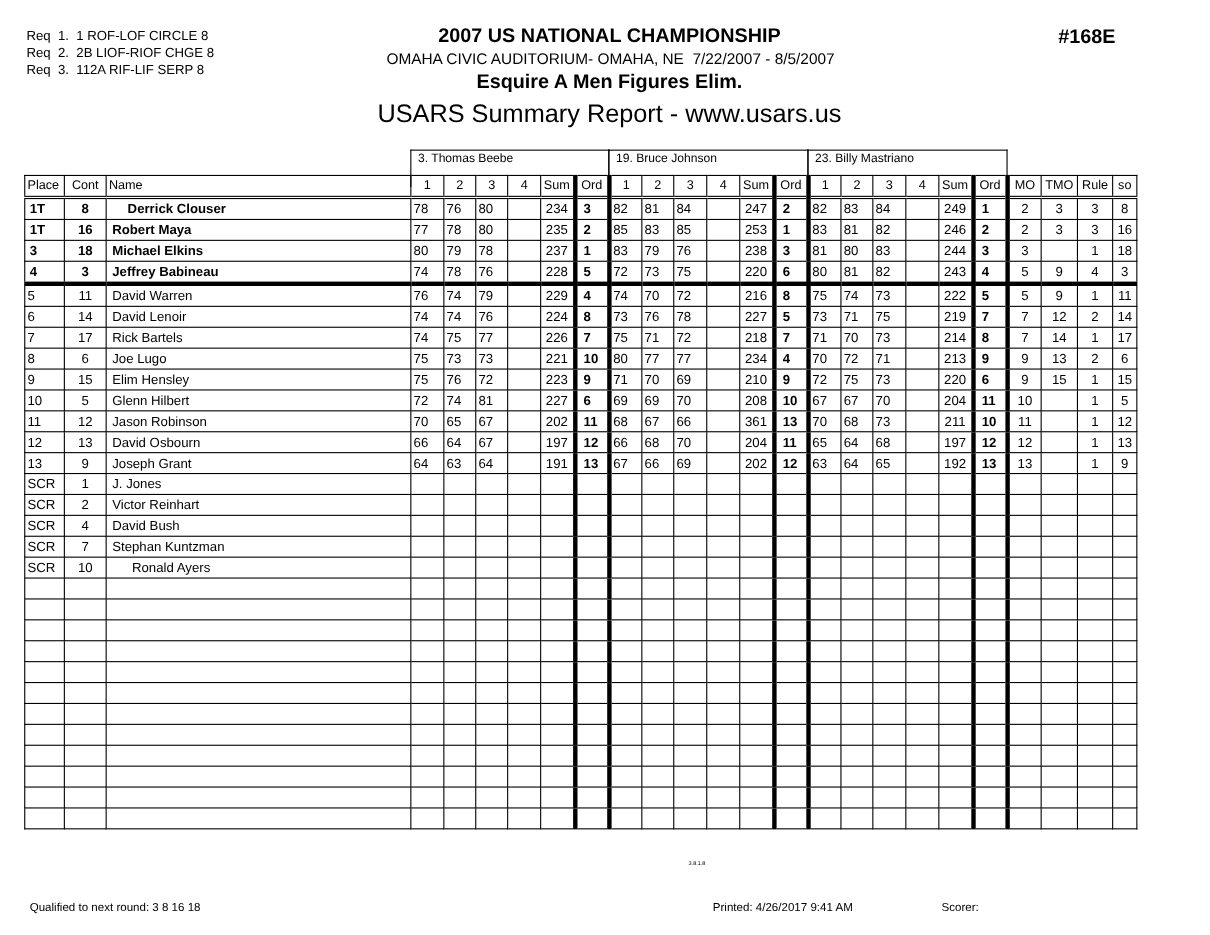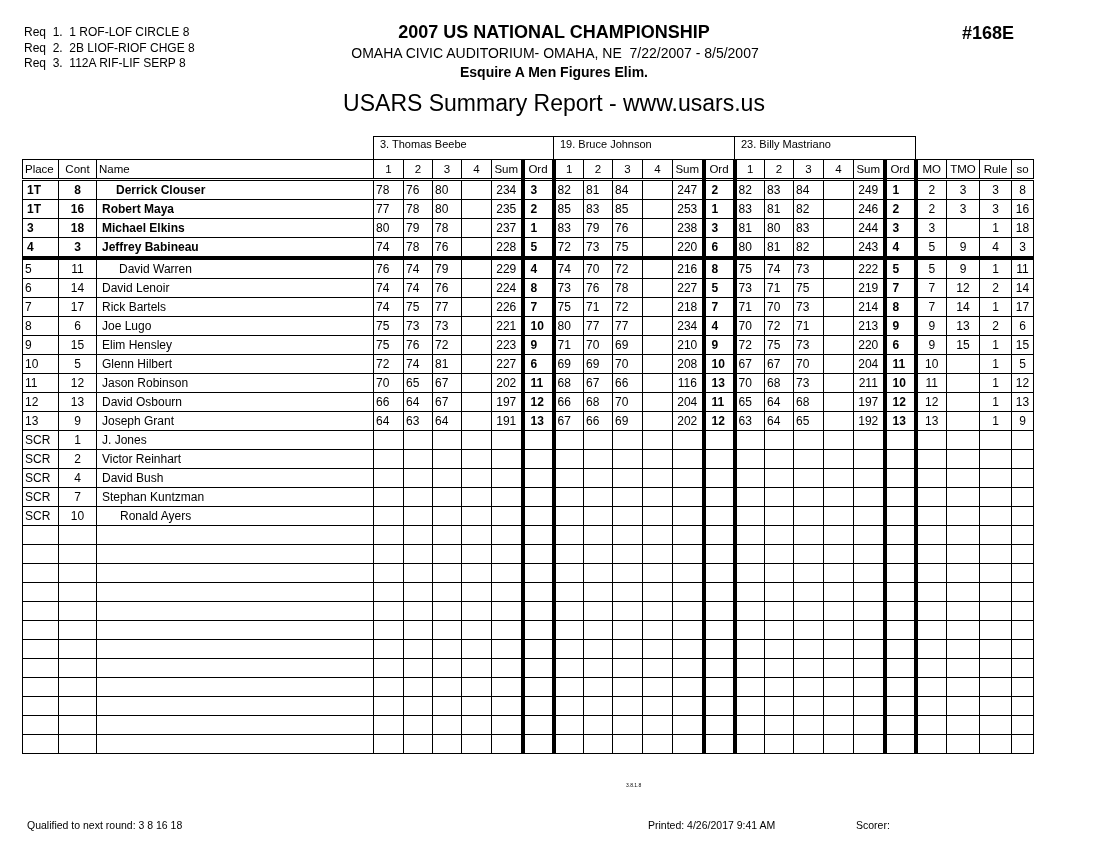--- a/index.html
+++ b/index.html
@@ -1,21 +1,21 @@
 <!DOCTYPE html>
 <html><head>
 <meta charset="utf-8">
 <style>
   html, body { margin:0; padding:0; background:#fff; }
   body { width:1100px; height:850px; position:relative; font-family:"Liberation Sans", sans-serif; color:#000; overflow:hidden; }
   .abs { position:absolute; }
   .reqs { left:24px; top:25px; font-size:12px; line-height:15.5px; }
   .t1 { position:absolute; left:329px; width:450px; top:22px; text-align:center; font-size:18px; font-weight:bold; }
   .t2 { position:absolute; left:280px; width:550px; top:45px; text-align:center; font-size:14px; }
-  .t3 { position:absolute; left:329px; width:450px; top:64px; text-align:center; font-size:14px; font-weight:bold; }
+  .t3 { position:absolute; left:329px; width:450px; top:64px; text-align:center; font-size:18px; font-weight:bold; }
   .t4 { position:absolute; left:329px; width:450px; top:90px; text-align:center; font-size:23px; }
   .eventno { left:962px; top:23px; font-size:18px; font-weight:bold; }
 
   .judge-hdr { position:absolute; top:136px; height:34px; border:1px solid #000; border-bottom:none; font-size:11px; padding-left:6px; line-height:14px; box-sizing:border-box; }
 
   table.grid { position:absolute; left:22px; top:159px; border-collapse:collapse; table-layout:fixed; font-size:12px; }
   table.grid td { border:1px solid #000; height:19px; padding:0 2px; white-space:nowrap; overflow:hidden; box-sizing:border-box; line-height:18px; }
   table.grid tr.hdr td { height:19px; font-size:11.5px; }
   .c { text-align:center; }
   .r { text-align:center; }
@@ -206,21 +206,21 @@
         <td class="r nb thickR">243</td>
         <td class="b thickR" style="padding-left:6px">4</td>
         <td class="c nb">5</td>
         <td class="c nb">9</td>
         <td class="c nb">4</td>
         <td class="c nb">3</td>
       </tr>
       <tr>
         <td>5</td>
         <td class="c">11</td>
-        <td style="padding-left:22px">David Warren</td>
+        <td style="padding-left:5px">David Warren</td>
         <td class="nb">76</td>
         <td class="nb">74</td>
         <td class="nb">79</td>
         <td class="nb"></td>
         <td class="r nb thickR">229</td>
         <td class="b thickR" style="padding-left:6px">4</td>
         <td class="nb">74</td>
         <td class="nb">70</td>
         <td class="nb">72</td>
         <td class="nb"></td>
@@ -379,21 +379,21 @@
         <td class="nb">70</td>
         <td class="nb">65</td>
         <td class="nb">67</td>
         <td class="nb"></td>
         <td class="r nb thickR">202</td>
         <td class="b thickR" style="padding-left:6px">11</td>
         <td class="nb">68</td>
         <td class="nb">67</td>
         <td class="nb">66</td>
         <td class="nb"></td>
-        <td class="r nb thickR">116</td>
+        <td class="r nb thickR">361</td>
         <td class="b thickR" style="padding-left:6px">13</td>
         <td class="nb">70</td>
         <td class="nb">68</td>
         <td class="nb">73</td>
         <td class="nb"></td>
         <td class="r nb thickR">211</td>
         <td class="b thickR" style="padding-left:6px">10</td>
         <td class="c nb">11</td>
         <td class="c nb"></td>
         <td class="c nb">1</td>

